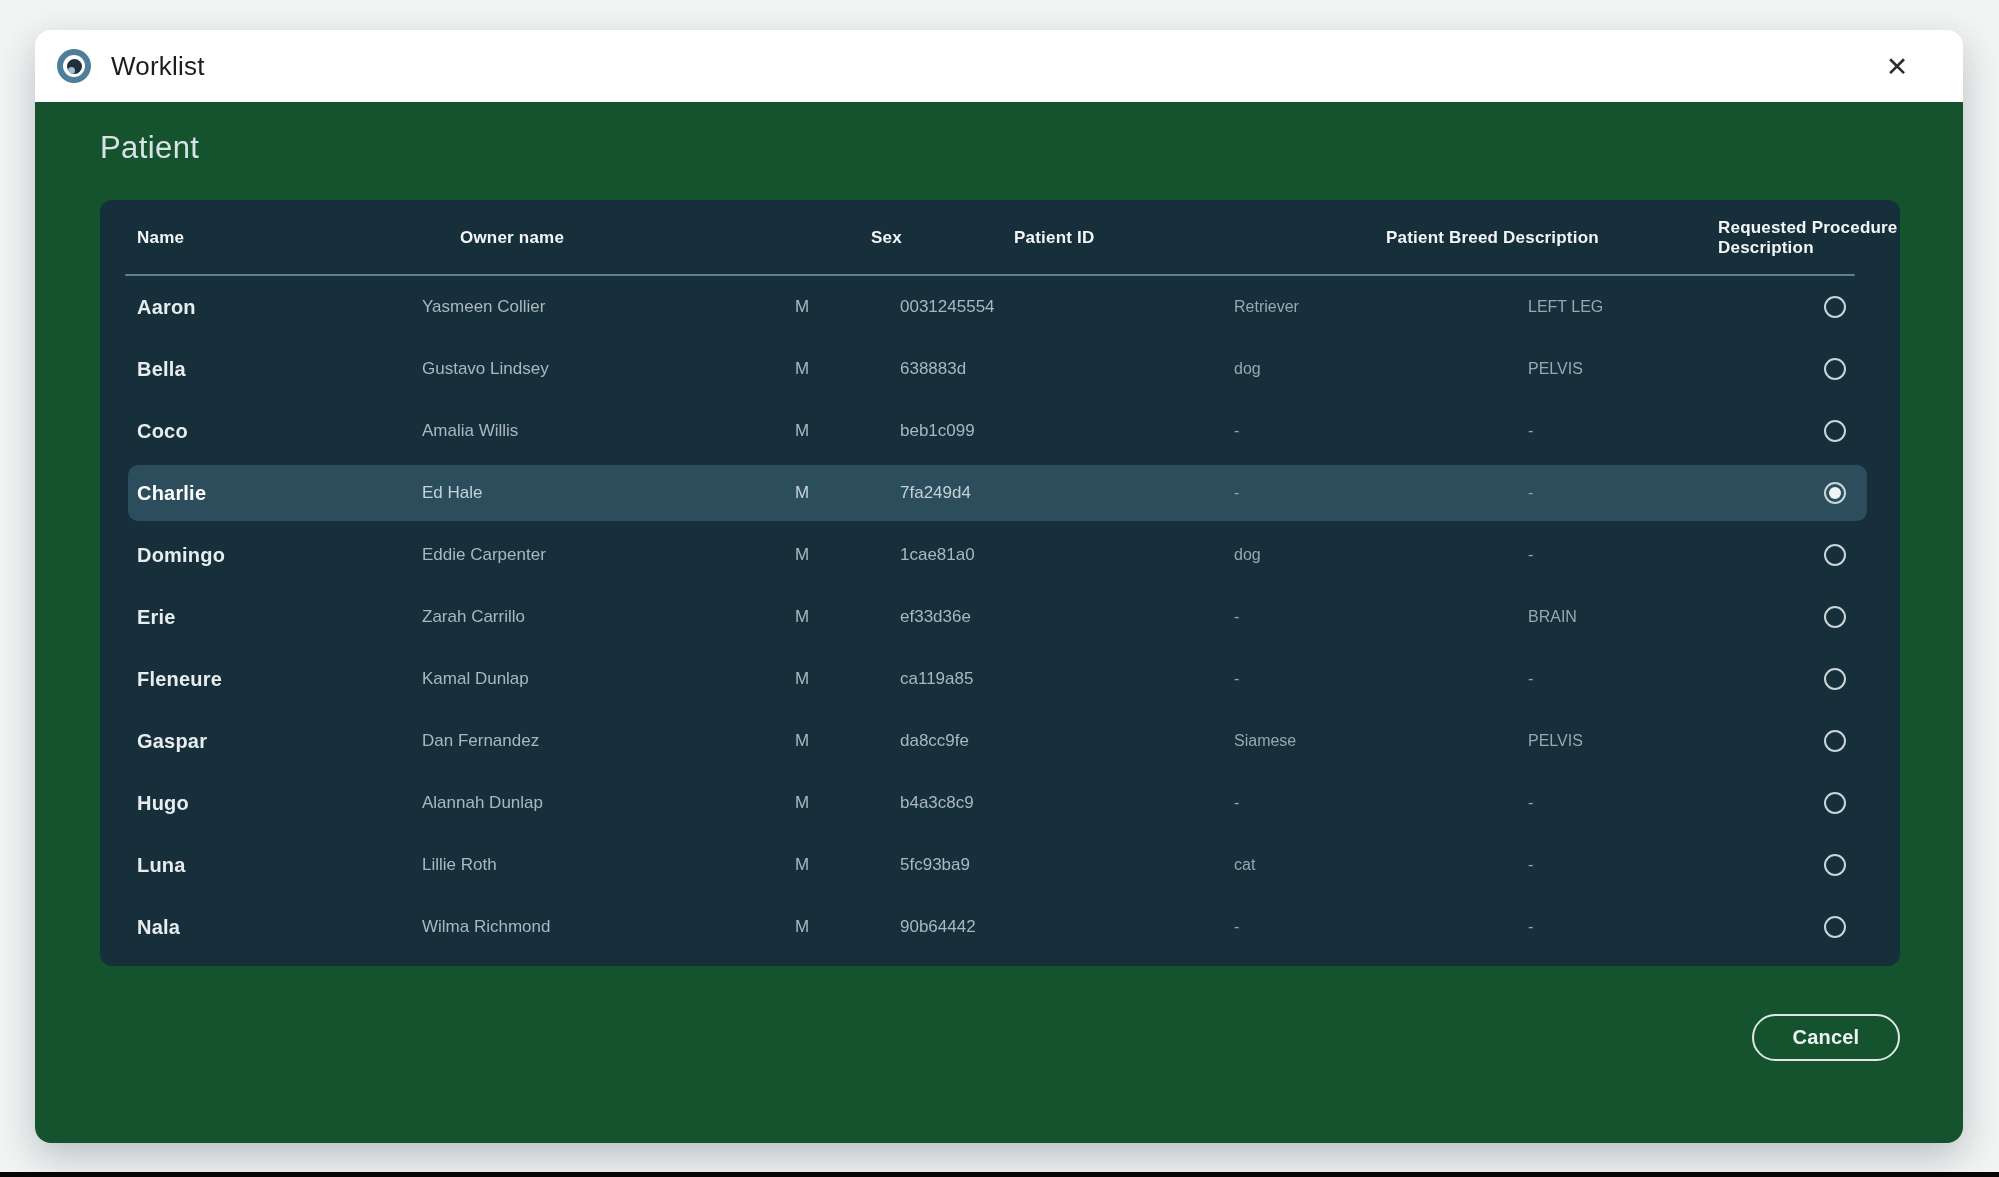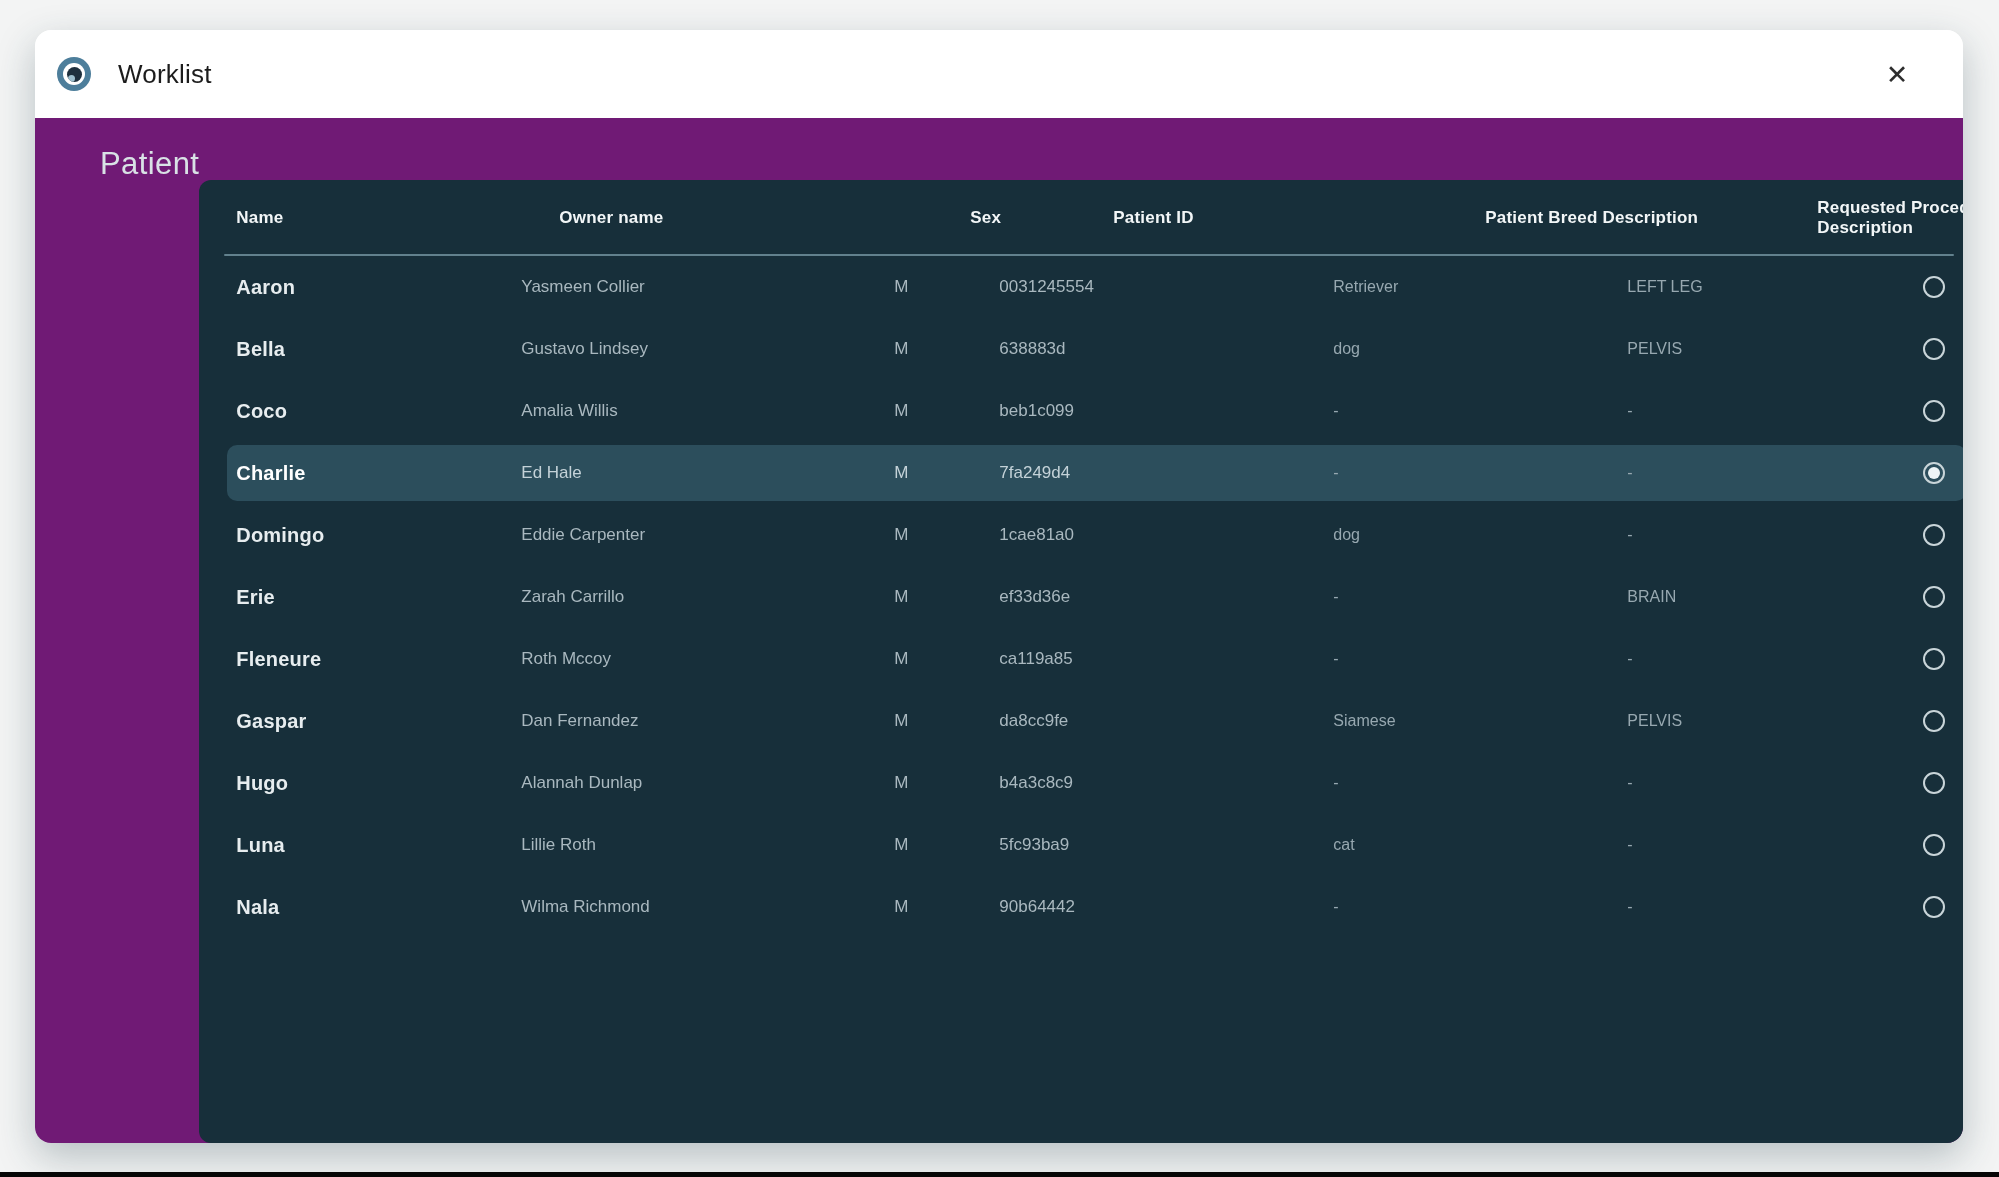--- a/index.html
+++ b/index.html
@@ -15,27 +15,26 @@
     position: absolute;
     left: 35px; top: 30px;
     width: 1928px; height: 1113px;
     border-radius: 16px;
     box-shadow: 0 14px 38px rgba(30,58,70,0.28);
     overflow: hidden;
     display: flex;
     flex-direction: column;
   }
   .titlebar {
-    height: 88px;
+    height: 72px;
     background: #ffffff;
     display: flex;
     align-items: center;
     padding: 0 44px 0 22px;
     flex: 0 0 auto;
-    gap: 7px;
   }
   .logo {
     width: 34px; height: 34px;
     border-radius: 50%;
     background: #4d7e9b;
     display: flex; align-items: center; justify-content: center;
     position: relative;
   }
   .logo .mid {
     width: 22px; height: 22px; border-radius: 50%;
@@ -66,24 +65,24 @@
     color: #2e2e2e;
     cursor: pointer;
     background: none; border: none;
     font-family: "DejaVu Sans", sans-serif;
     line-height: 1;
   }
 
   
   .body {
     flex: 1;
-    background: #701a75;
+    background: #14532d;
     padding: 28px 63px 0 65px;
     display: flex;
-    flex-direction: row;
+    flex-direction: column;
   }
   .section-heading {
     font-size: 31px;
     font-weight: 300;
     color: #d9e2e6;
     letter-spacing: 0.4px;
     margin-left: 0px;
   }
 
   
@@ -294,21 +293,21 @@
     <span class="cell-sub">M</span>
     <span class="cell-sub">ef33d36e</span>
     <span class="cell-dim">-</span>
     <span class="cell-dim">BRAIN</span>
     <span class="radio-cell">
       <span class="radio"></span>
     </span>
   </div>
           <div class="grid-row row">
     <span class="cell-name">Fleneure</span>
-    <span class="cell-sub">Roth Mccoy</span>
+    <span class="cell-sub">Kamal Dunlap</span>
     <span class="cell-sub">M</span>
     <span class="cell-sub">ca119a85</span>
     <span class="cell-dim">-</span>
     <span class="cell-dim">-</span>
     <span class="radio-cell">
       <span class="radio"></span>
     </span>
   </div>
           <div class="grid-row row">
     <span class="cell-name">Gaspar</span>

